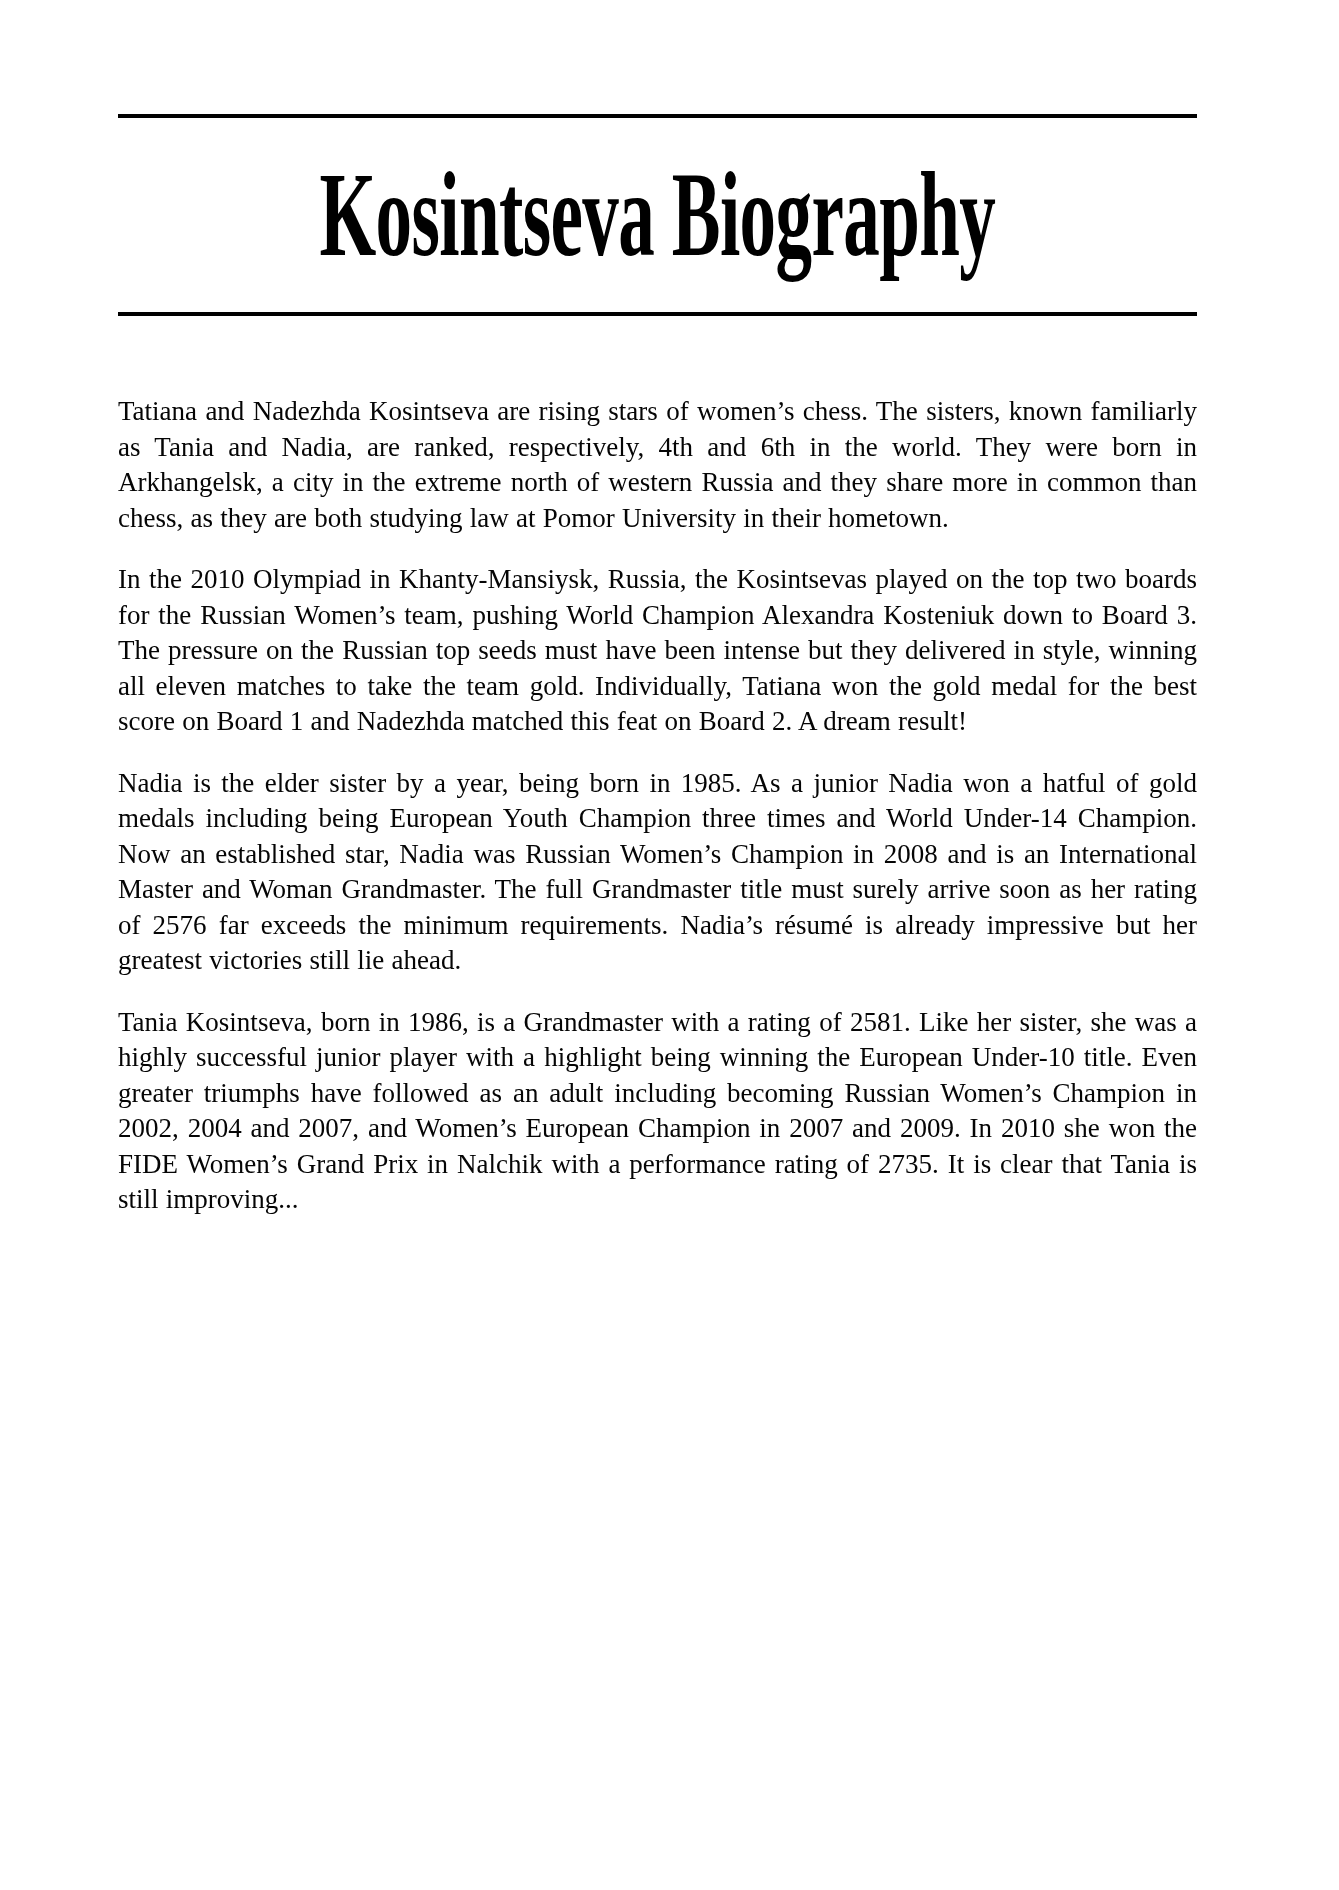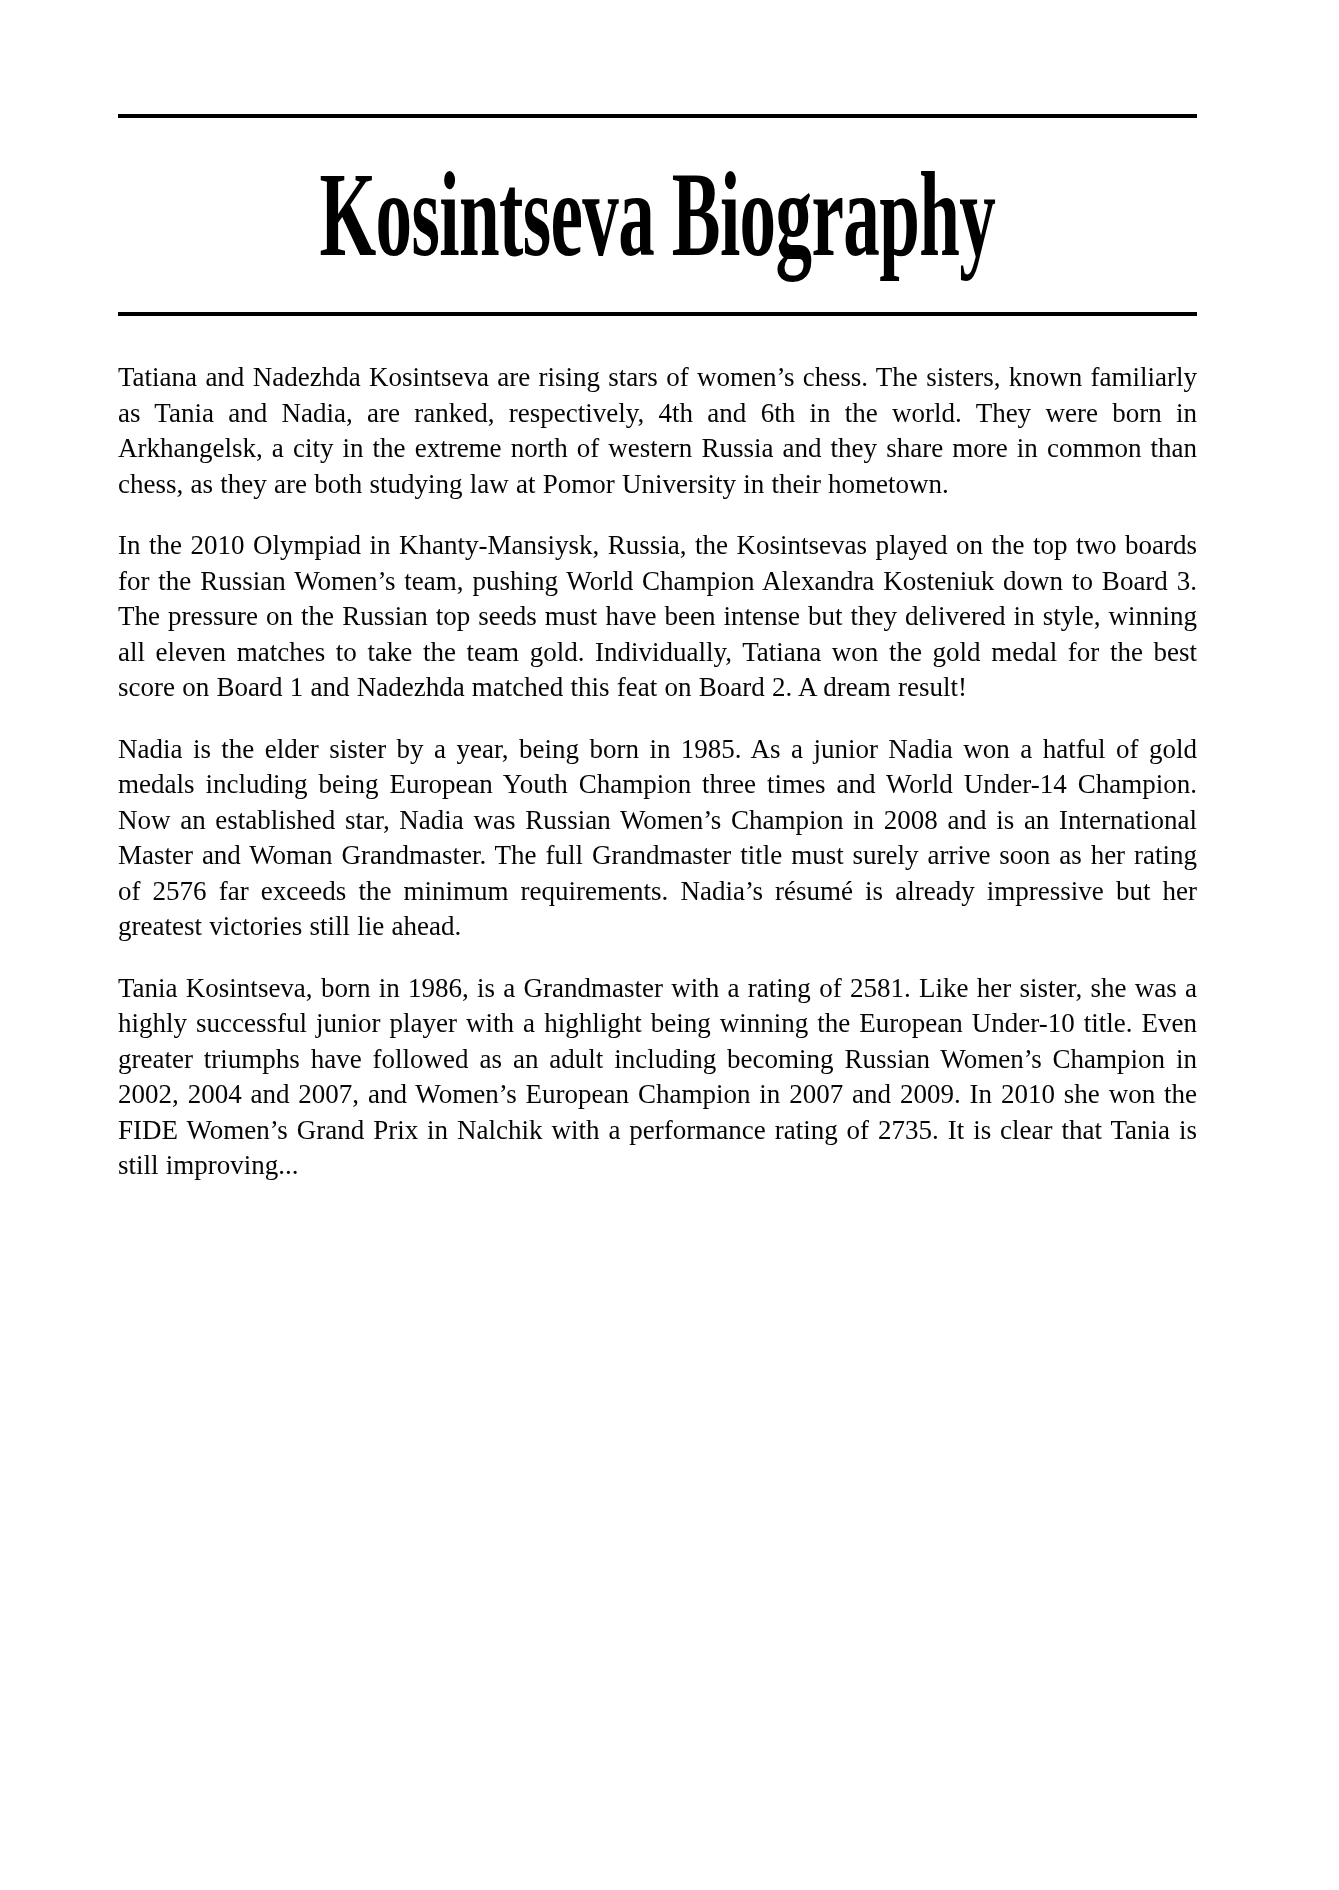--- a/index.html
+++ b/index.html
@@ -35,21 +35,21 @@
     font-size: 116px;
     font-weight: bold;
     line-height: 1;
     white-space: nowrap;
     color: #000000;
     letter-spacing: -1px;
     transform: scaleX(0.63) scaleY(1.04);
     transform-origin: 50% 60%;
   }
   .doc-body {
-    margin-top: 44px;
+    margin-top: 78px;
   }
   .doc-body p {
     font-size: 27px;
     line-height: 35.5px;
     text-align: justify;
     margin: 0 0 26px 0;
     word-spacing: 0.5px;
   }
 </style>
 </head>

